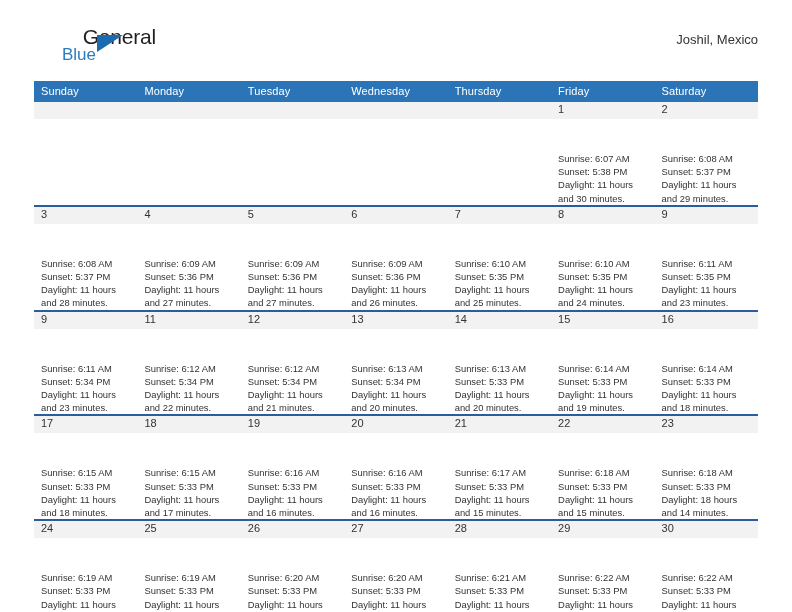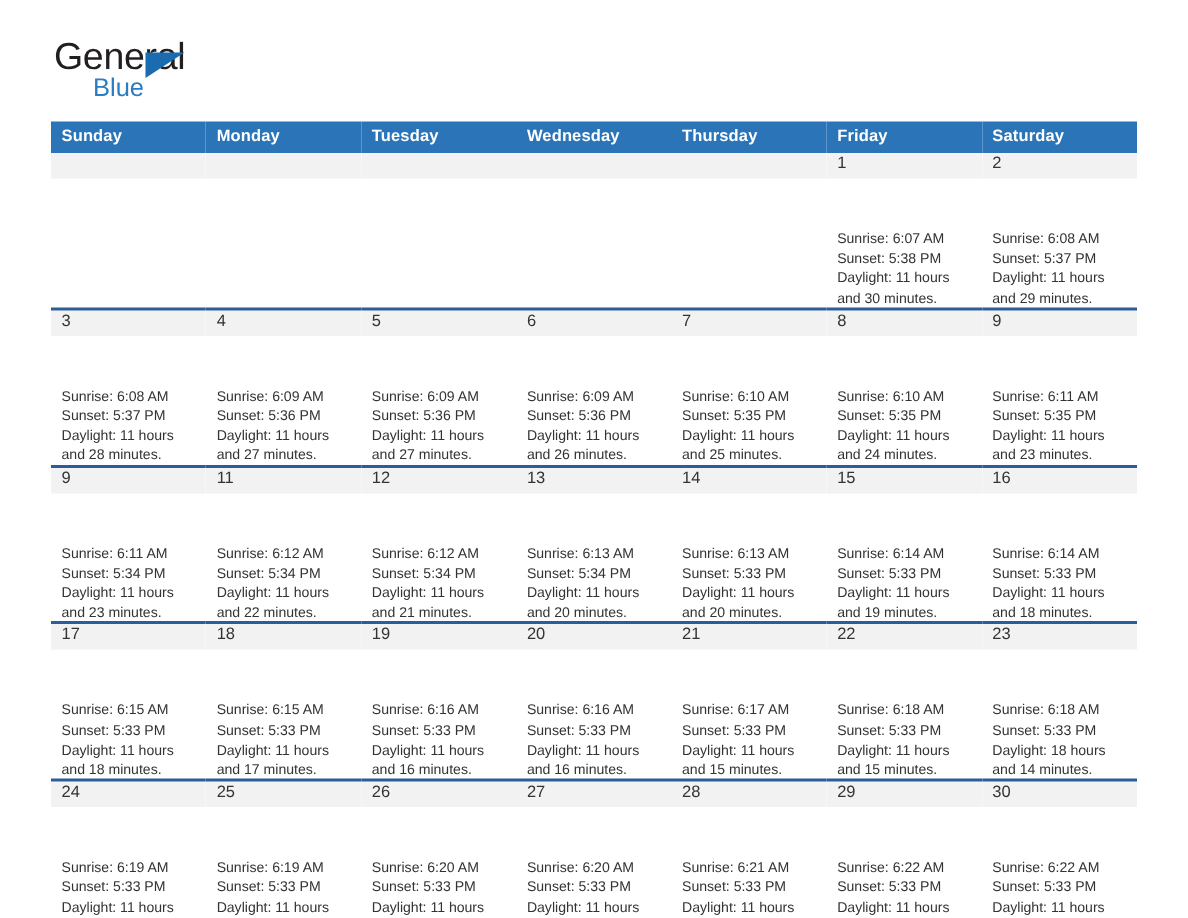--- a/index.html
+++ b/index.html
@@ -32,24 +32,25 @@
     box-sizing: border-box;
   }
   .logo {
     position: relative;
     width: 120px;
     height: 46px;
     line-height: 1;
     padding-left: 2px;
   }
   .logo-general {
-    font-size: 25px;
+    font-size: 21px;
     color: #231f20;
     letter-spacing: -0.2px;
     display: block;
+    text-align: right;
   }
   .logo-blue {
     font-size: 17px;
     color: #2b7cc0;
     display: block;
     margin-top: -1px;
     margin-left: 26px;
   }
   .logo-triangle {
     position: absolute;
@@ -83,21 +84,21 @@
   .calendar {
     width: 724px;
     border-collapse: collapse;
     table-layout: fixed;
     margin-top: 9px;
   }
   .calendar th {
     background: #2b74b8;
     color: #ffffff;
     font-size: 11px;
-    font-weight: bold;
+    font-weight: normal;
     text-align: left;
     padding: 4px 0 5px 7px;
     border: none;
     letter-spacing: 0.1px;
   }
   .calendar td {
     width: 103.4px;
     height: 76px;
     vertical-align: top;
     padding: 0;
@@ -138,20 +139,21 @@
 
 <div class="page">
 
   <div class="top-bar">
     <div class="logo">
       <span class="logo-general">General</span>
       <span class="logo-blue">Blue</span>
       <span class="logo-triangle"></span>
     </div>
     <div class="title-block">
+      <div class="cal-subtitle">Joshil, Mexico</div>
     </div>
   </div>
 
   <table class="calendar">
     <thead>
       <tr>
         <th>Sunday</th>
         <th>Monday</th>
         <th>Tuesday</th>
         <th>Wednesday</th>

